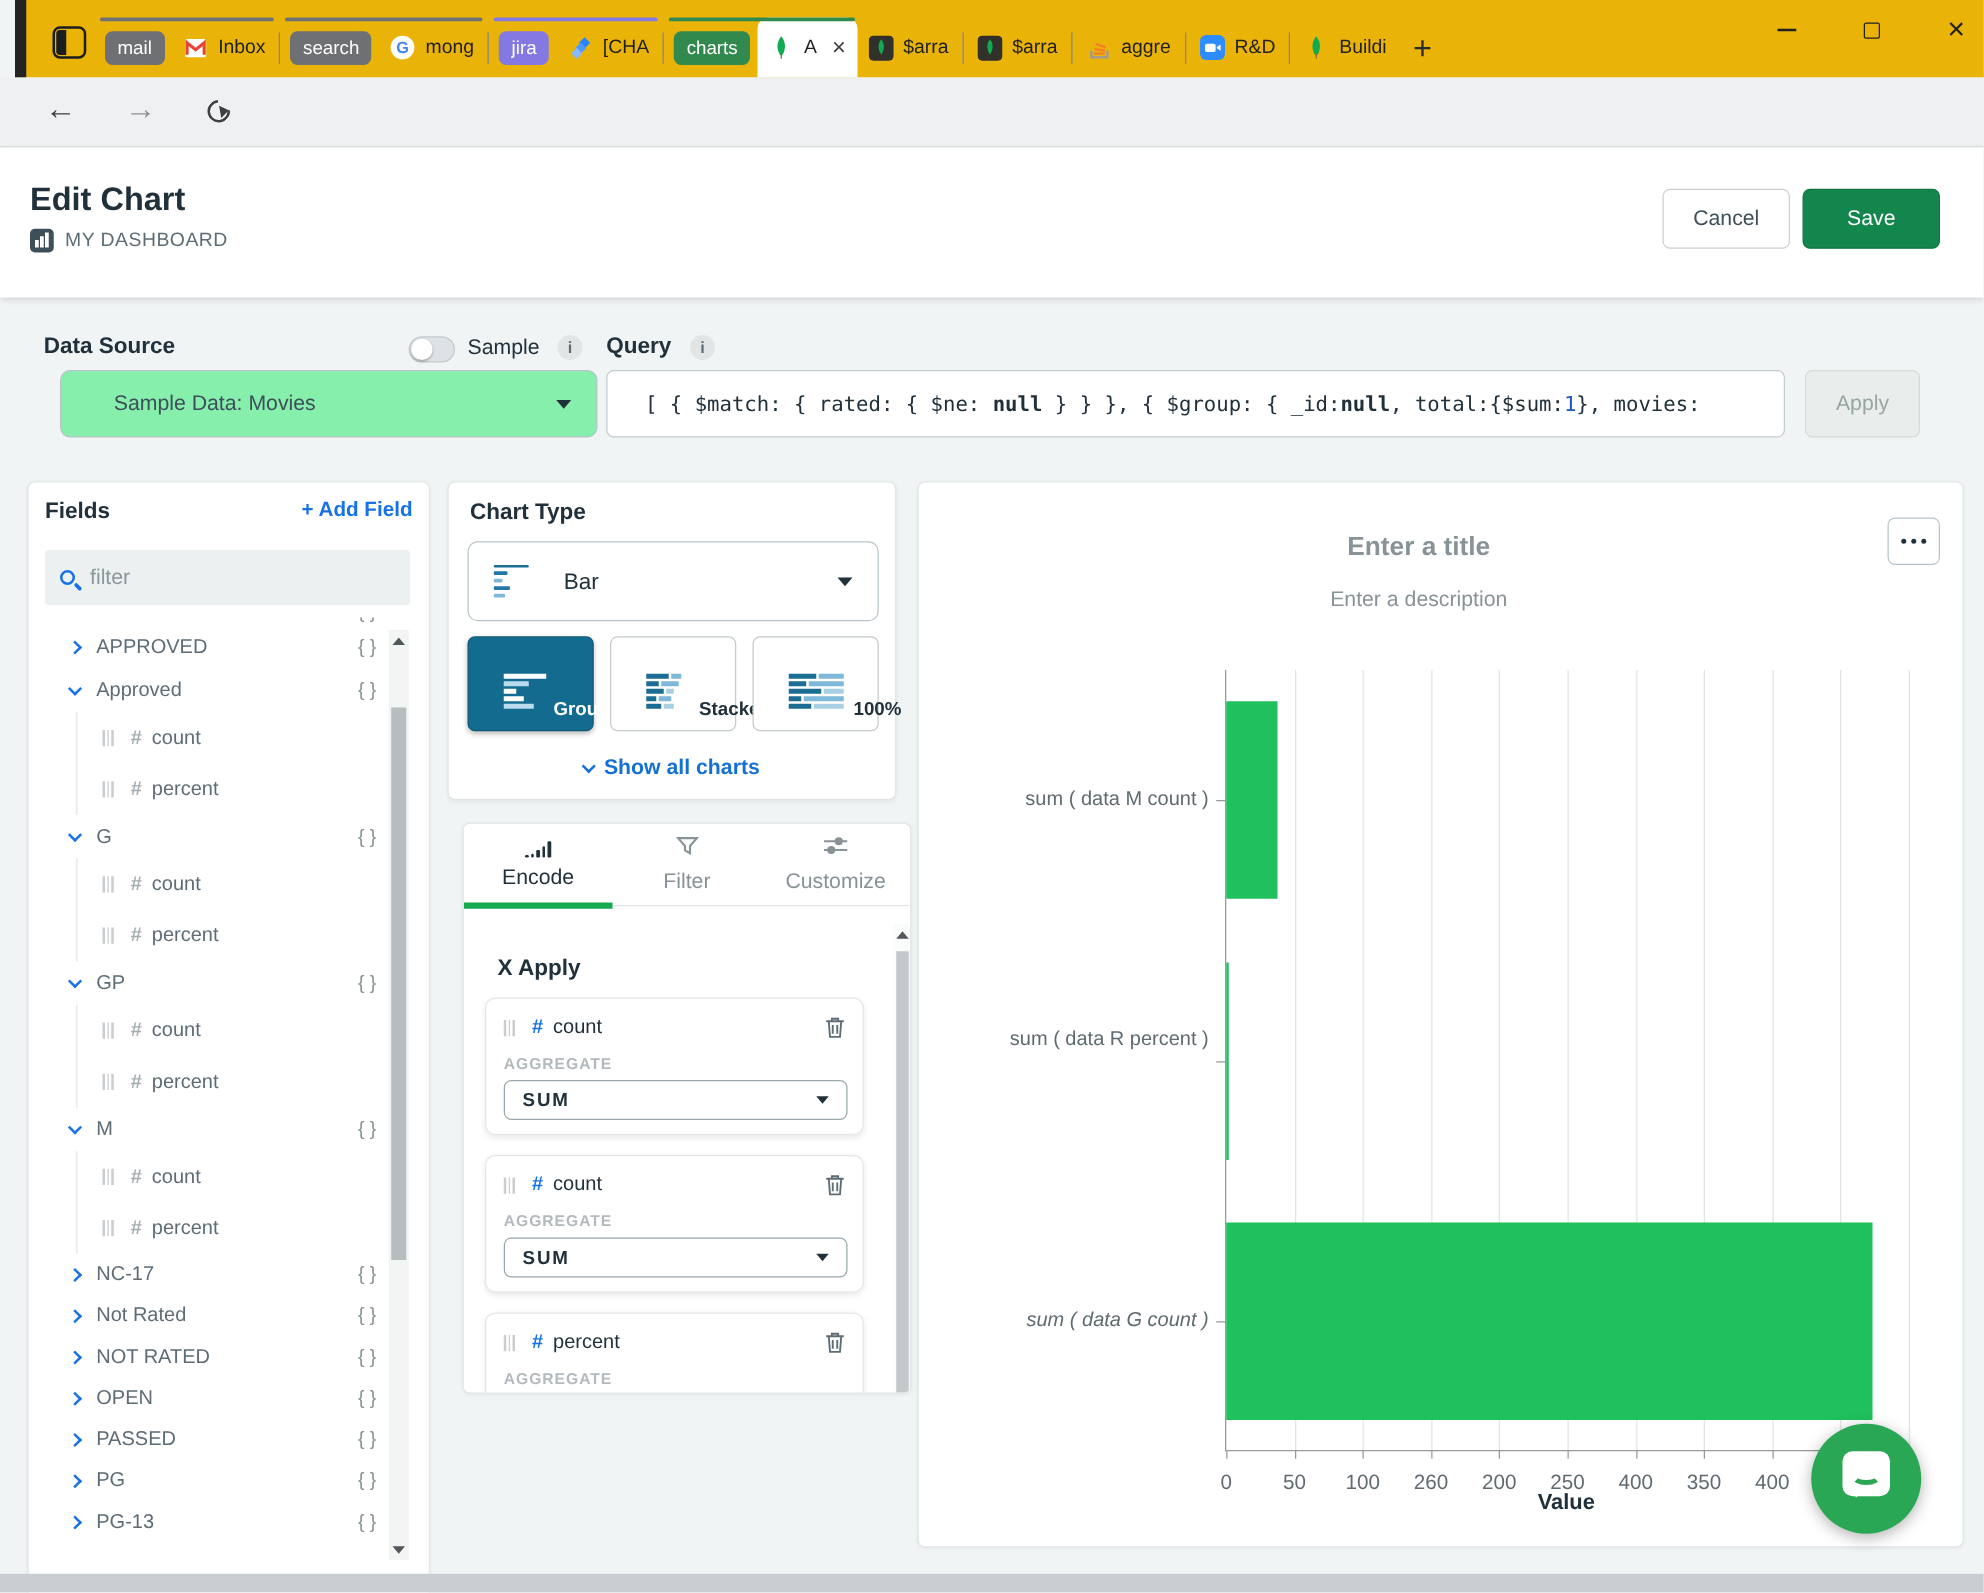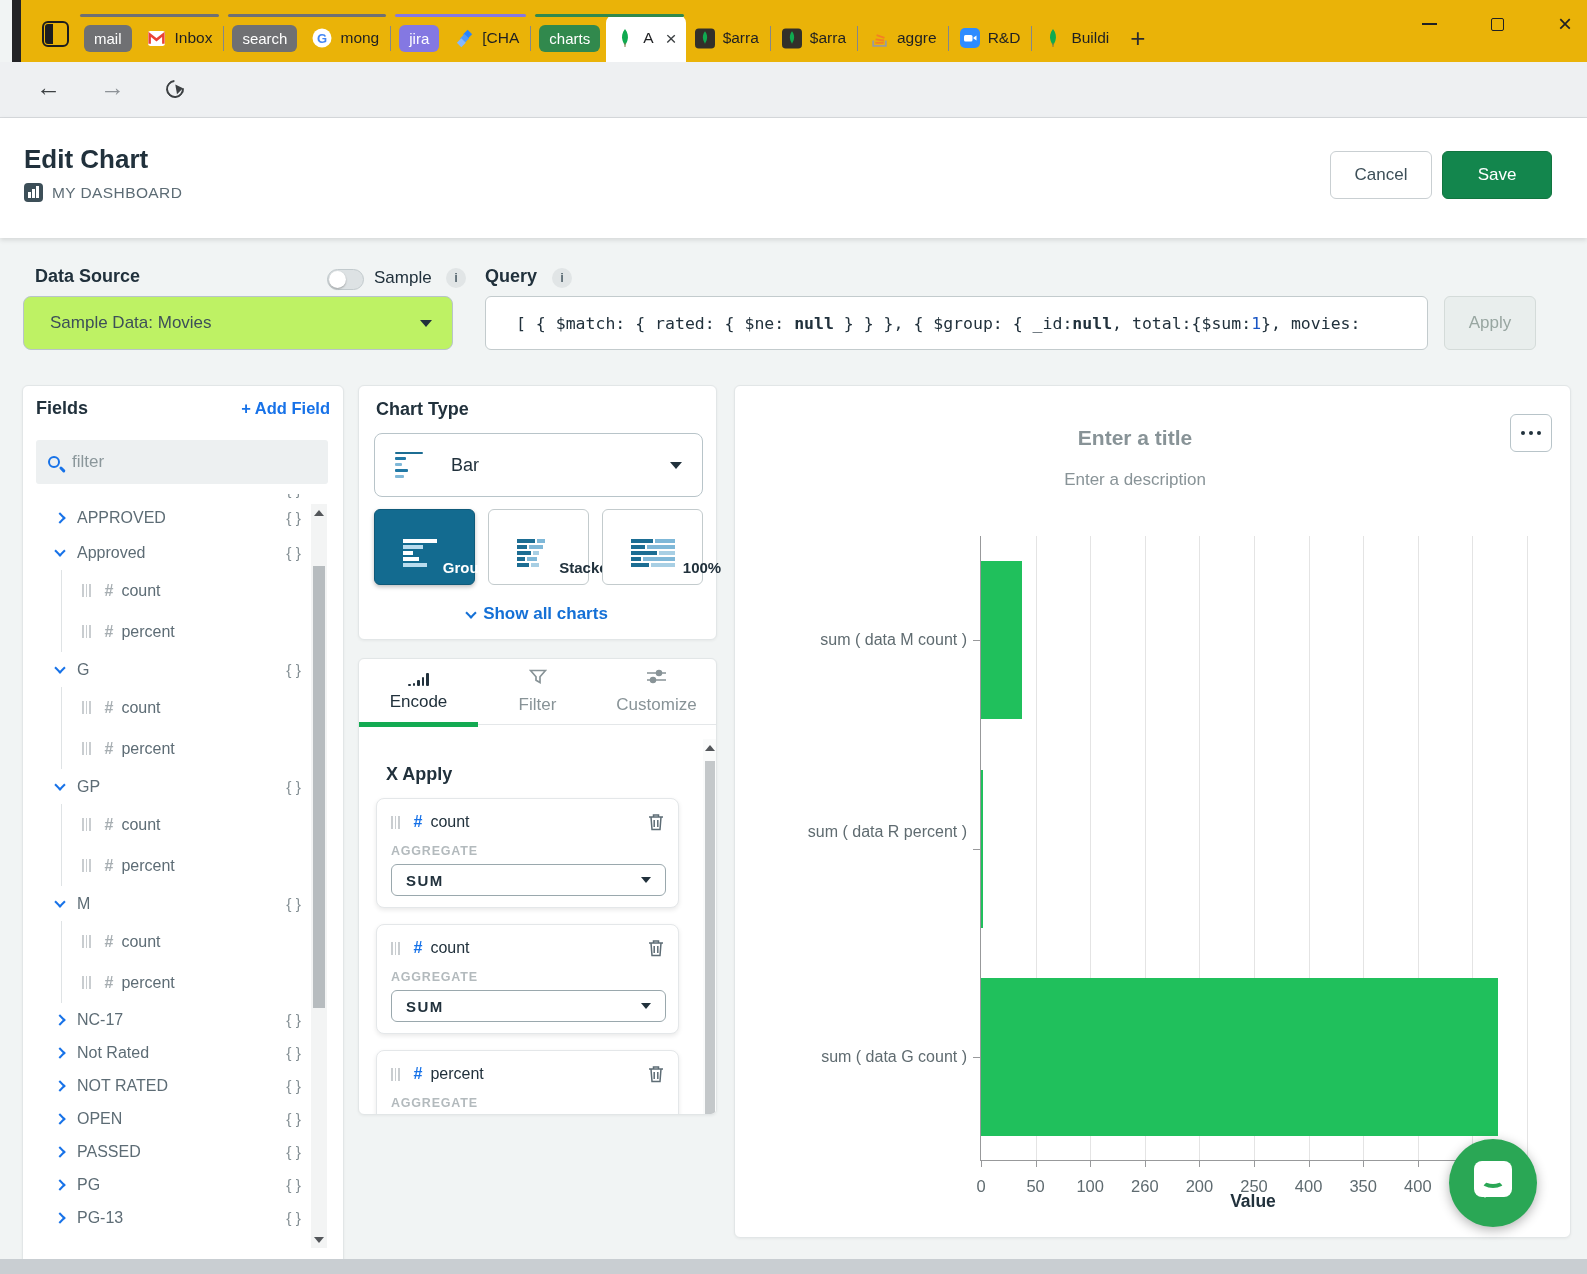--- a/index.html
+++ b/index.html
@@ -64,21 +64,21 @@
   .panel { position:absolute; background:#fff; border:1px solid #e2e6e7; border-radius:6px; box-shadow:0 1px 3px rgba(0,0,0,.05); }
   .seclabel { font-size:18px; font-weight:bold; color:#21313c; }
 
   
   .ds-label { position:absolute; left:35px; top:28px; }
   .toggle { position:absolute; left:327px; top:31px; width:37px; height:21px; border-radius:11px; background:#dde2e4; border:1px solid #c2cacd; }
   .toggle .knob { position:absolute; left:1px; top:1px; width:17px; height:17px; border-radius:50%; background:#fff; box-shadow:0 1px 2px rgba(0,0,0,.3); }
   .sample-label { position:absolute; left:374px; top:30px; font-size:17px; }
   .info { position:absolute; width:20px; height:20px; border-radius:50%; background:#e1e5e6; color:#5d6c75; font-size:13px; font-weight:bold; text-align:center; line-height:20px; }
   .q-label { position:absolute; left:485px; top:28px; }
-  .ds-select { position:absolute; left:23px; top:58px; width:430px; height:54px; background:#bef264; border:1px solid #b8c4c9; border-radius:8px; font-size:17px; color:#3d4f58; display:flex; align-items:center; padding:0 20px 0 26px; }
+  .ds-select { position:absolute; left:48px; top:58px; width:430px; height:54px; background:#86efac; border:1px solid #b8c4c9; border-radius:8px; font-size:17px; color:#3d4f58; display:flex; align-items:center; padding:0 20px 0 42px; }
   .caret { width:0; height:0; border-left:6.5px solid transparent; border-right:6.5px solid transparent; border-top:7.5px solid #21313c; margin-left:auto; }
   .querybox { position:absolute; left:485px; top:58px; width:943px; height:54px; background:#fff; border:1px solid #c3cbcd; border-radius:6px; display:flex; align-items:center; padding:0 14px 0 30px; font-family:"DejaVu Sans Mono", monospace; font-size:16.5px; white-space:pre; overflow:hidden; }
   .querybox b { font-weight:bold; }
   .querybox .num { color:#1a56c4; }
   .applybtn { position:absolute; left:1444px; top:58px; width:92px; height:54px; background:#e9eeed; border:1px solid #d4dbd9; border-radius:6px; color:#98a6a1; font-size:17px; }
 
   
   .fields-card { left:22px; top:147px; width:322px; height:939px; overflow:hidden; }
   .fields-head { position:absolute; left:13px; top:12px; right:13px; display:flex; align-items:center; }
   .addfield { margin-left:auto; color:#1772e8; font-size:16.5px; font-weight:bold; background:none; border:0; }
@@ -127,21 +127,21 @@
   .vbtn .vlabel { position:absolute; bottom:8px; width:100%; text-align:center; font-size:15px; color:#21313c; font-weight:bold; }
   .vbtn.sel { background:#136b90; border-color:#0f5a7a; box-shadow:0 2px 4px rgba(0,0,0,.25); }
   .vbtn.sel .vlabel { color:#fff; }
   .vbars { display:flex; flex-direction:column; gap:2.5px; width:44px; margin:2px auto 0; }
   .vbars .r { display:flex; gap:2px; }
   .vbars i { height:3.5px; }
   .showall { position:absolute; left:0; top:218px; width:100%; text-align:center; color:#1470d6; font-size:17px; font-weight:bold; background:none; border:0; }
   .showall .chev { border-color:#1470d6; display:inline-block; margin-right:8px; vertical-align:2px; }
 
   
-  .encode-card { left:358px; top:420px; width:359px; height:457px; overflow:hidden; }
+  .encode-card { left:370px; top:420px; width:359px; height:457px; overflow:hidden; }
   .enc-tabs { position:absolute; left:0; top:0; width:100%; height:66px; display:flex; border-bottom:1px solid #e4e7e9; }
   .enc-tab { flex:1; display:flex; flex-direction:column; align-items:center; justify-content:center; gap:6px; font-size:17px; color:#889397; position:relative; background:none; border:0; font-family:inherit; }
   .enc-tab.active { color:#21313c; }
   .enc-tab.active::after { content:''; position:absolute; left:0; right:0; bottom:-3px; height:5px; background:#13aa52; }
   .encbars { display:flex; align-items:flex-end; gap:2px; height:14px; }
   .encbars i { width:2.5px; background:#21313c; border-radius:1px; }
   .enc-scroll { position:absolute; left:0; top:67px; width:344px; bottom:0; overflow:hidden; }
   .xaxis-label { position:absolute; left:27px; top:38px; }
   .channels { position:absolute; left:17px; top:72px; width:303px; }
   .chan-card { position:relative; width:303px; height:110px; border:1px solid #e4e7e9; border-radius:8px; box-shadow:0 2px 5px rgba(0,0,0,.09); margin-bottom:16px; background:#fff; padding:14px; }
@@ -767,21 +767,21 @@
           <div class="xtick" style="left: 436.8px;"></div>
           <div class="xticklabel" style="left: 436.8px;">400</div>
           <div class="xtick" style="left: 491.4px;"></div>
           <div class="xticklabel" style="left: 491.4px;">450</div>
           <div class="ycat" style="top: 104.167px;">sum ( data M count )</div>
           <div class="ytick" style="top: 104.167px;"></div>
           <div class="hbar" style="top: 25.1667px; height: 158px; width: 41.496px; background: rgb(32, 192, 92);"></div>
           <div class="ycat" style="top: 296px;">sum ( data R percent )</div>
           <div class="ytick" style="top: 312.5px;"></div>
           <div class="hbar" style="top: 233.5px; height: 158px; width: 2px; background: rgb(32, 192, 92);"></div>
-          <div class="ycat" style="top: 520.833px;">sum ( data G count )</div>
+          <div class="ycat" style="top: 520.833px; font-style: italic;">sum ( data G count )</div>
           <div class="ytick" style="top: 520.833px;"></div>
           <div class="hbar" style="top: 441.833px; height: 158px; width: 516.516px; background: rgb(32, 192, 92);"></div>
         </div>
       <div class="pv-xlabel">Value</div>
     </div>
 
     <div class="intercom">
       <span class="ic-bubble">
           <span class="ic-smile"></span>
         </span>

